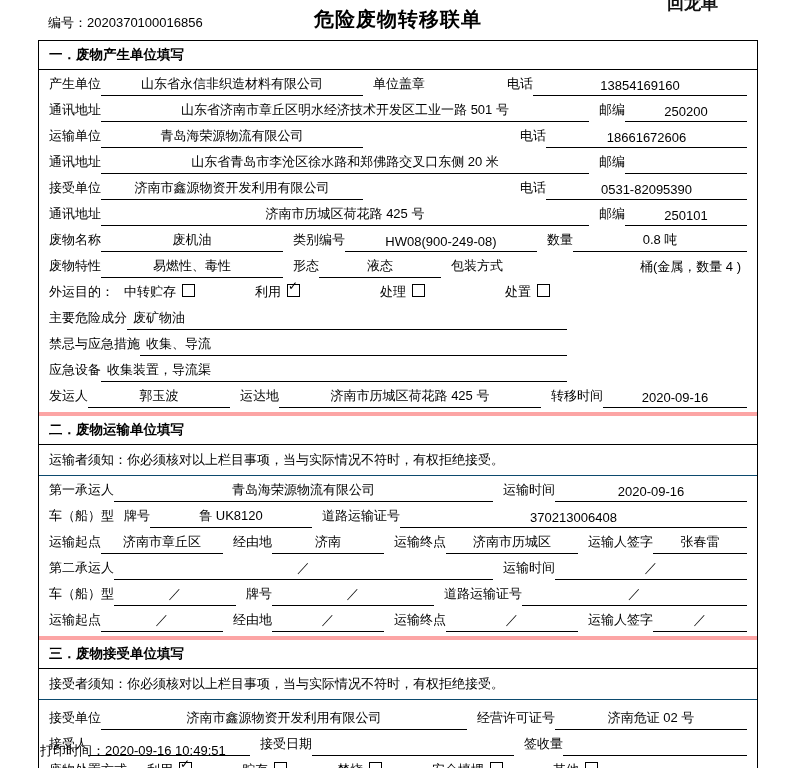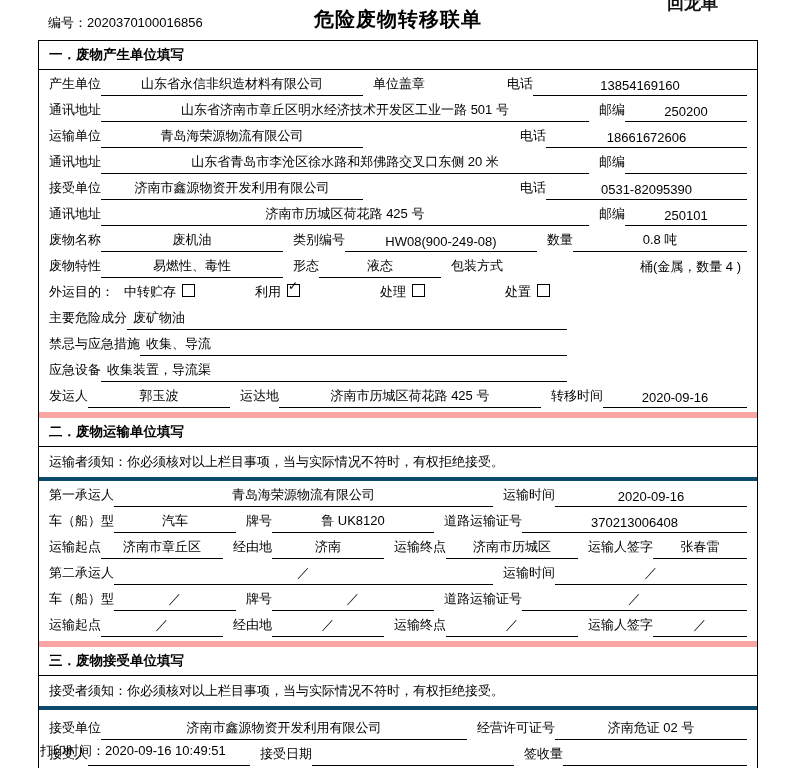--- a/index.html
+++ b/index.html
@@ -60,21 +60,21 @@
     border: 1px solid #000;
     box-sizing: border-box;
   }
   .sec-head {
     border-bottom: 1px solid #000;
     padding: 5px 10px 5px 10px;
     font-weight: bold;
     font-size: 13.5px;
   }
   .sec-head.mid {
-    border-top: 6px solid #fca5a5;
+    border-top: 4px solid #fca5a5;
   }
   .row {
     display: flex;
     align-items: flex-end;
     padding: 0 10px;
     height: 26px;
     box-sizing: border-box;
   }
   .lbl {
     white-space: nowrap;
@@ -89,21 +89,21 @@
     font-size: 13px;
     white-space: nowrap;
     overflow: hidden;
   }
   .fill.c { text-align: center; }
   .fill.nb { border-bottom: none; }
   .gap { width: 10px; flex: 0 0 auto; }
   .notice {
     padding: 6px 10px 6px 10px;
     font-size: 13px;
-    border-bottom: 4px solid #0c4a6e;
+    border-bottom: 1px solid #0c4a6e;
   }
   .cbox {
     display: inline-block;
     width: 11px;
     height: 11px;
     border: 1px solid #000;
     position: relative;
     vertical-align: -1px;
     margin-left: 6px;
   }
@@ -275,21 +275,20 @@
     <div class="row" style="">
       <span class="lbl">第一承运人</span>
       <span class="fill c" style="flex:1 1 auto">青岛海荣源物流有限公司</span>
       <span class="gap"></span>
       <span class="lbl">运输时间</span>
       <span class="fill c" style="flex:0 0 180px">2020-09-16</span>
     </div>
 
     <div class="row">
       <span class="lbl">车（船）型</span>
-      <span class="fill c" style="flex:0 0 110px">汽车</span>
       <span class="gap"></span>
       <span class="lbl">牌号</span>
       <span class="fill c" style="flex:0 0 150px">鲁 UK8120</span>
       <span class="gap"></span>
       <span class="lbl">道路运输证号</span>
       <span class="fill c" style="flex:1 1 auto">370213006408</span>
     </div>
 
     <div class="row">
       <span class="lbl">运输起点</span>

